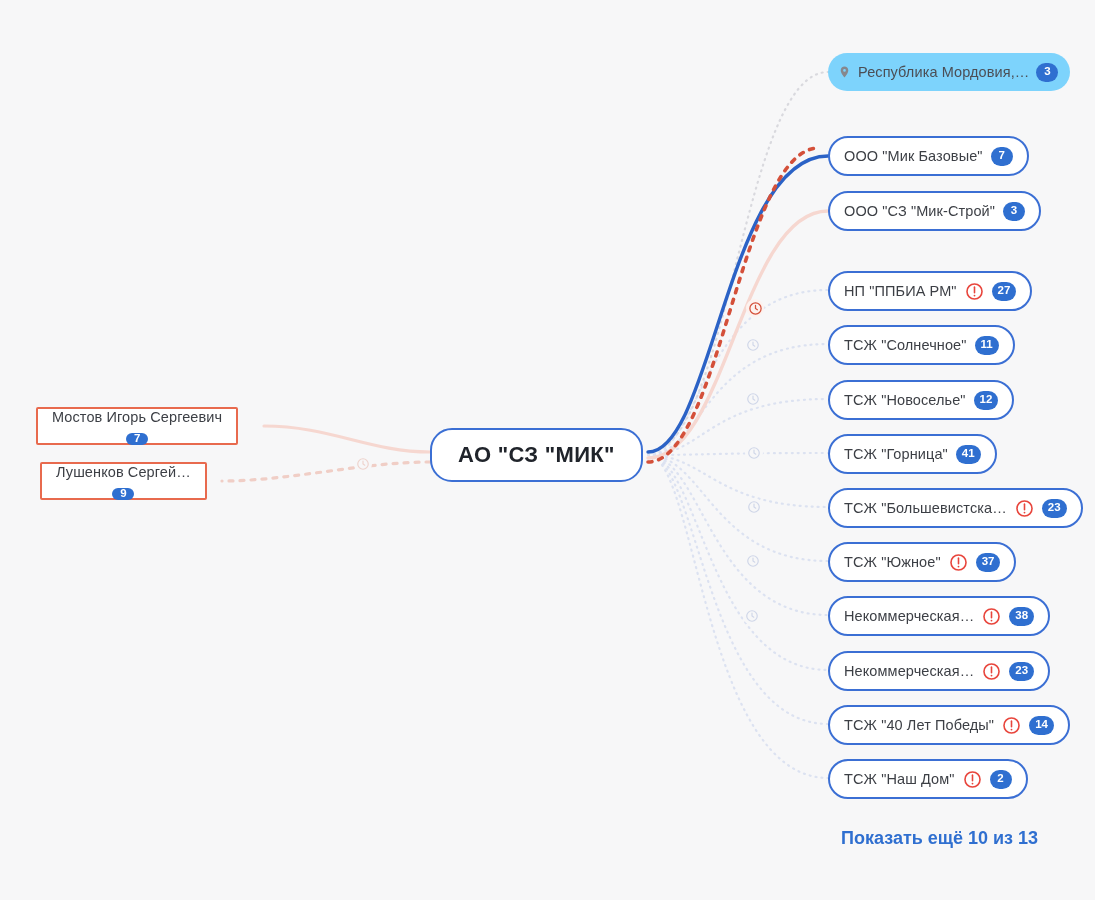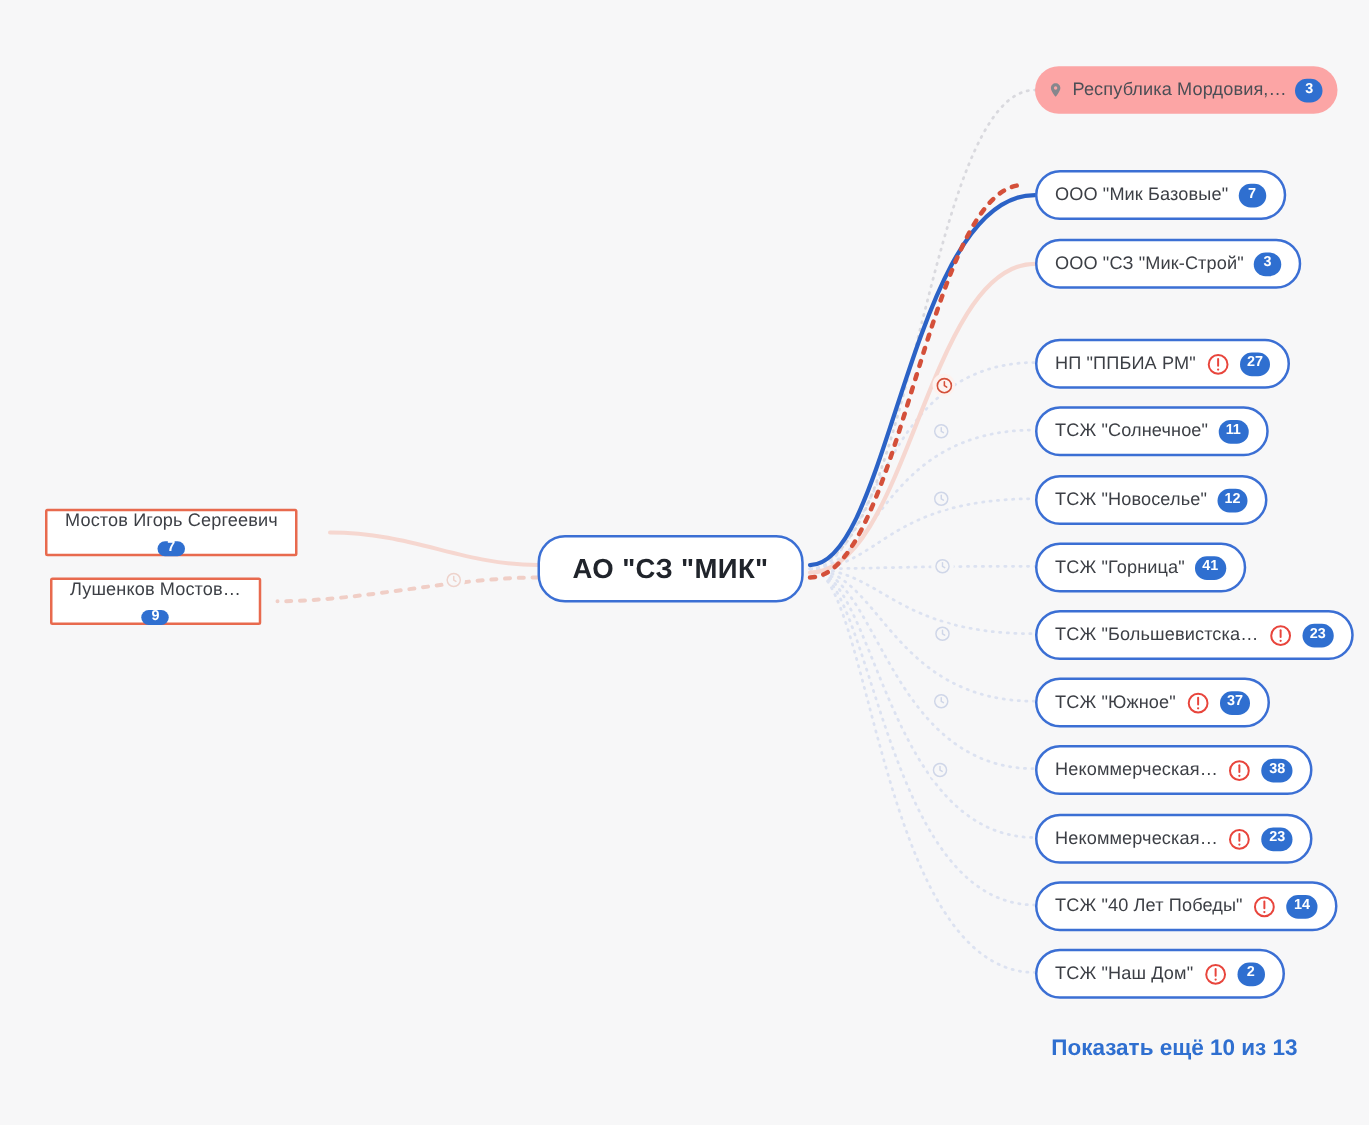--- a/index.html
+++ b/index.html
@@ -67,21 +67,21 @@
   .node.person {
     border: 2px solid #e86a4e;
     border-radius: 2px;
     padding: 0 14px;
     height: 38px;
     flex-direction: column;
   }
 
   
   .node.chip {
-    background: #fca5a5;
+    background: #7dd3fc;
     border: none;
     border-radius: 999px;
     padding: 0 12px 0 10px;
     height: 38px;
     gap: 7px;
   }
   .node.chip .label { color: #4b4e55; }
 
   
   .badge {
@@ -222,21 +222,21 @@
 
   <div class="node root" style="left:430px; top:428px;">
     <span class="label">АО "СЗ "МИК"</span>
   </div>
 
   <div class="node person" style="left:36px; top:407px;">
     <span class="label">Мостов Игорь Сергеевич</span>
     <span class="badge">7</span>
   </div>
   <div class="node person" style="left:40px; top:462px;">
-    <span class="label">Лушенков Мостов…</span>
+    <span class="label">Лушенков Сергей…</span>
     <span class="badge">9</span>
   </div>
 
   <div class="node pill" style="left:828px; top:136px;">
     <span class="label">ООО "Мик Базовые"</span>
     <span class="badge">7</span>
   </div>
 
   <div class="node pill" style="left:828px; top:191px;">
     <span class="label">ООО "СЗ "Мик-Строй"</span>

